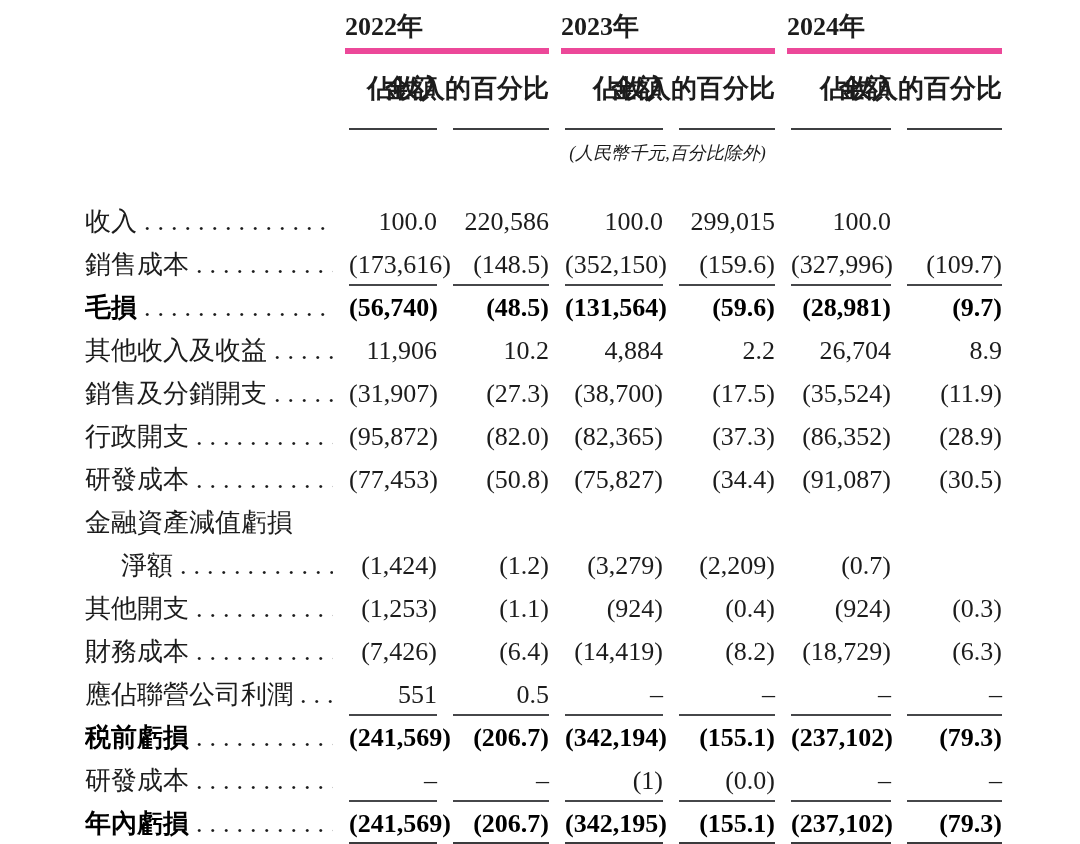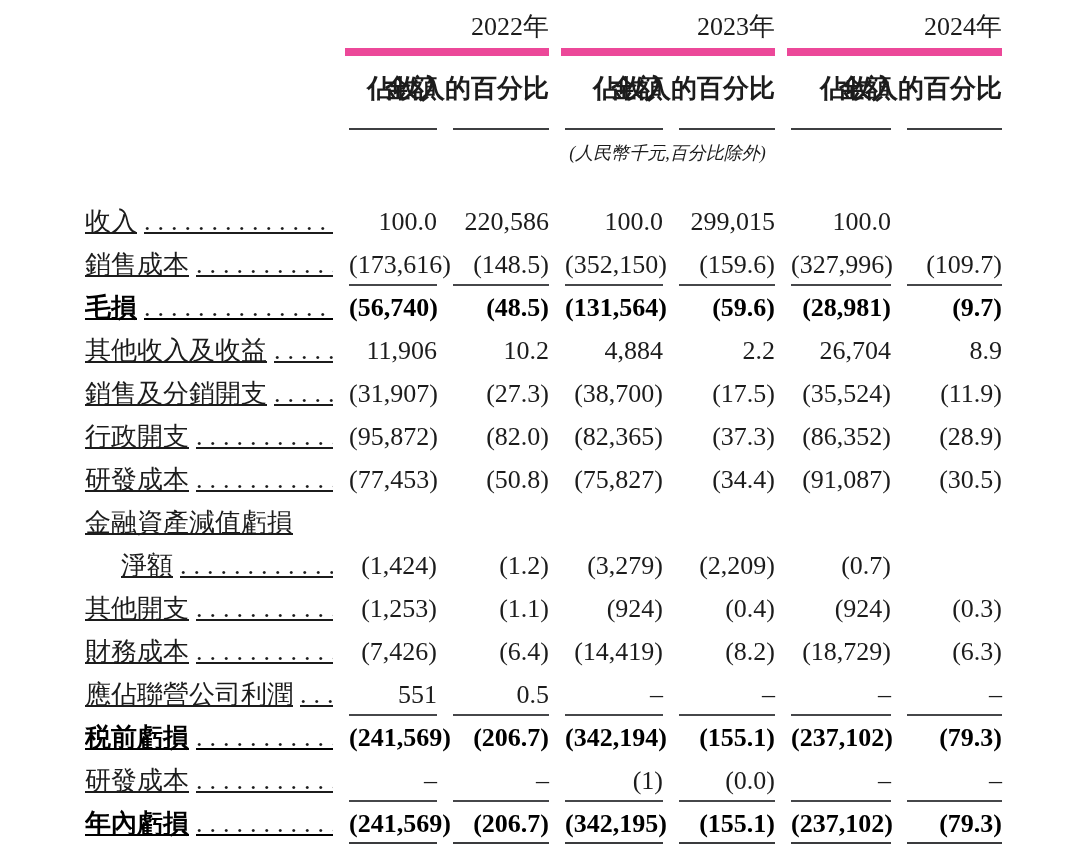--- a/index.html
+++ b/index.html
@@ -24,23 +24,23 @@
   }
   .grid {
     display: grid;
     grid-template-columns: 248px 104px 112px 114px 112px 116px 111px;
   }
   
   .years-row { height: 44px; align-items: end; }
   .ybox {
     grid-column: span 2;
     margin-left: 12px;
-    text-align: right;
-    font-weight: normal;
-    border-bottom: 8px solid #ec4899;
+    text-align: left;
+    font-weight: bold;
+    border-bottom: 6px solid #ec4899;
     padding-bottom: 4px;
     line-height: 34px;
   }
   .sub-row { height: 76px; }
   .sbox {
     margin-left: 16px;
     border-bottom: 2px solid #3e3f41;
     padding-bottom: 5px;
     display: flex;
     justify-content: flex-end;
@@ -60,21 +60,20 @@
   }
   .spacer { height: 24px; }
   
   #rows .row { height: 43px; line-height: 43px; }
   .row.bold { font-weight: bold; color: #000; }
   .cell.label {
     display: flex;
     align-items: baseline;
     white-space: nowrap;
     overflow: hidden;
-    text-decoration: underline;
   }
   .cell.label.indent { padding-left: 36px; }
   .leader {
     flex: 1;
     overflow: hidden;
     white-space: nowrap;
     letter-spacing: 7px;
     margin-left: 7px;
     font-weight: normal;
     color: #1c1c1c;

